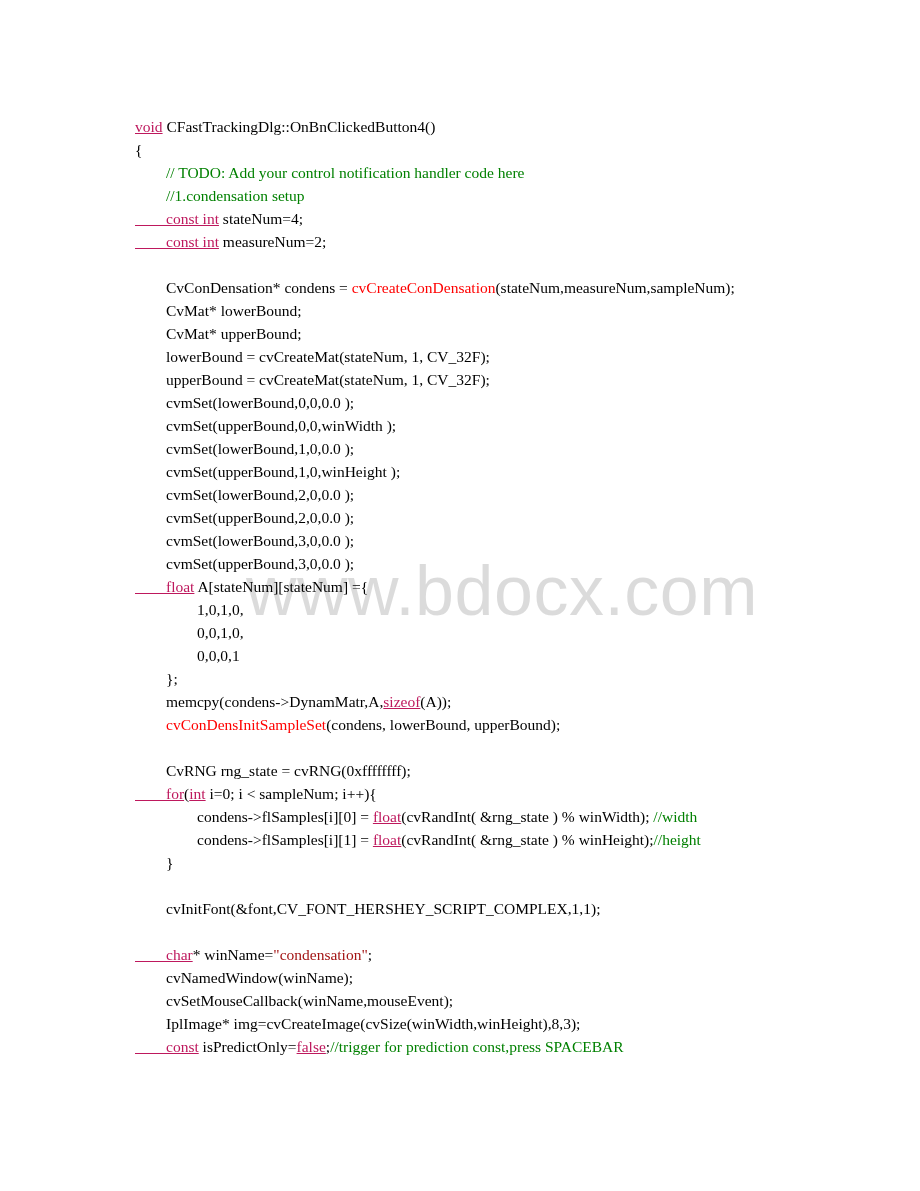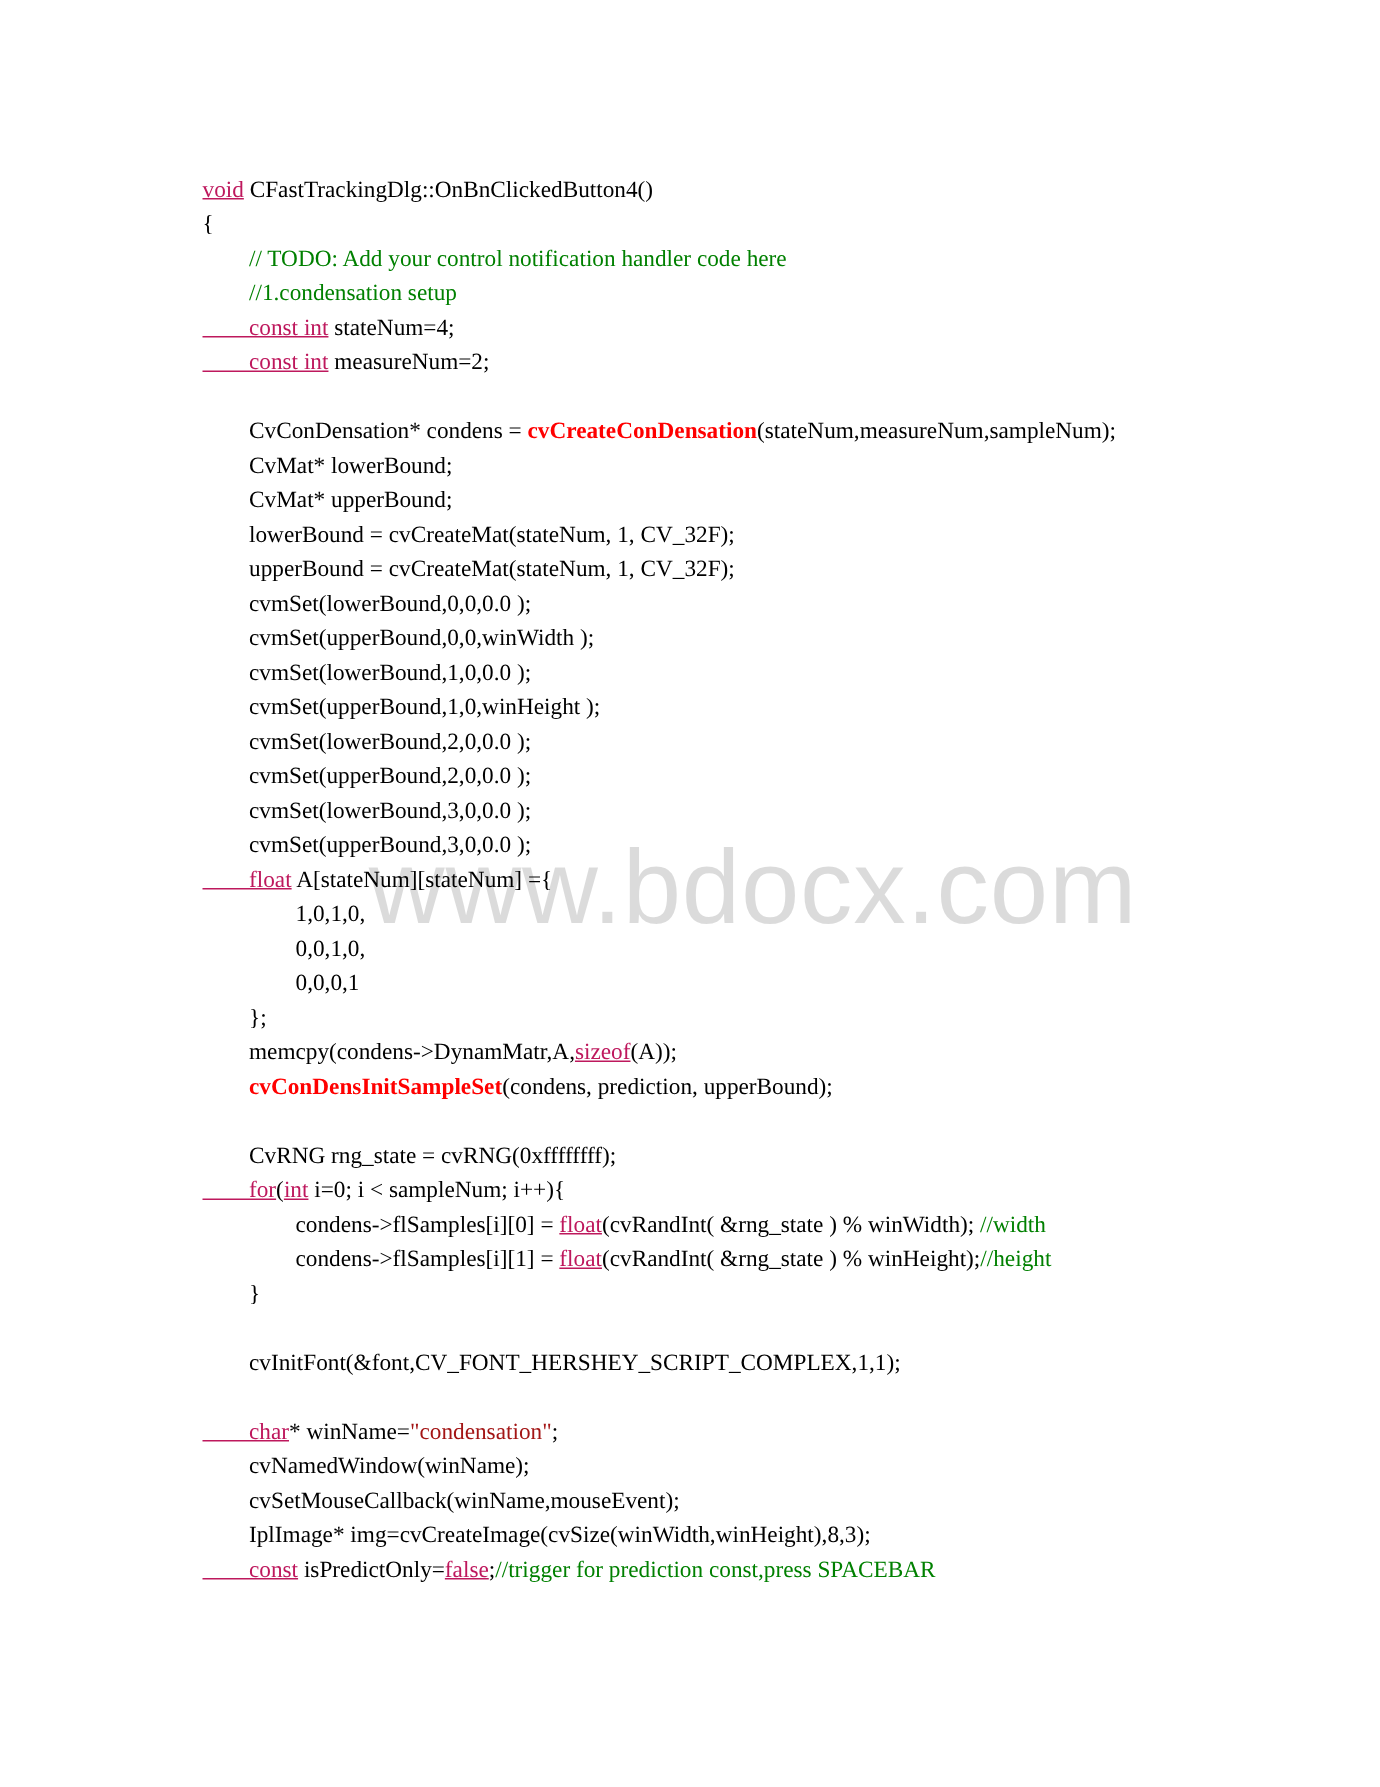--- a/index.html
+++ b/index.html
@@ -16,21 +16,21 @@
     box-sizing: border-box;
     padding: 115px 135px 0 135px;
     font-family: "Times New Roman", Times, serif;
     font-size: 15.5px;
     line-height: 23px;
     color: #000;
   }
   .code { white-space: pre; }
   .kw   { color: #be185d; text-decoration: underline; }
   .cmt  { color: #008000; }
-  .emph { color: #ff0000; font-weight: bold; }
+  .emph { color: #ff0000; font-weight: normal; }
   .str  { color: #a31515; }
   .watermark {
     position: absolute;
     top: 580px; left: 0; width: 920px;
     text-align: center;
     font-family: Liberation Sans, sans-serif;
     font-size: 70px;
     font-weight: 400;
     color: rgba(0,0,0,0.14);
     letter-spacing: 0.5px;
@@ -66,21 +66,21 @@
 <div class="code">        cvmSet(lowerBound,2,0,0.0 );</div>
 <div class="code">        cvmSet(upperBound,2,0,0.0 );</div>
 <div class="code">        cvmSet(lowerBound,3,0,0.0 );</div>
 <div class="code">        cvmSet(upperBound,3,0,0.0 );</div>
 <div class="code"><span class="kw">        float</span><span> A[stateNum][stateNum] ={</span></div>
 <div class="code">                1,0,1,0,</div>
 <div class="code">                0,0,1,0,</div>
 <div class="code">                0,0,0,1</div>
 <div class="code">        };</div>
 <div class="code"><span>        memcpy(condens-&gt;DynamMatr,A,</span><span class="kw">sizeof</span><span>(A));</span></div>
-<div class="code"><span>        </span><span class="emph">cvConDensInitSampleSet</span><span>(condens, prediction, upperBound);</span></div>
+<div class="code"><span>        </span><span class="emph">cvConDensInitSampleSet</span><span>(condens, lowerBound, upperBound);</span></div>
 <div class="code">&nbsp;</div>
 <div class="code">        CvRNG rng_state = cvRNG(0xffffffff);</div>
 <div class="code"><span class="kw">        for</span><span>(</span><span class="kw">int</span><span> i=0; i &lt; sampleNum; i++){</span></div>
 <div class="code"><span>                condens-&gt;flSamples[i][0] = </span><span class="kw">float</span><span>(cvRandInt( &amp;rng_state ) % winWidth); </span><span class="cmt">//width</span></div>
 <div class="code"><span>                condens-&gt;flSamples[i][1] = </span><span class="kw">float</span><span>(cvRandInt( &amp;rng_state ) % winHeight);</span><span class="cmt">//height</span></div>
 <div class="code">        }</div>
 <div class="code">&nbsp;</div>
 <div class="code">        cvInitFont(&amp;font,CV_FONT_HERSHEY_SCRIPT_COMPLEX,1,1);</div>
 <div class="code">&nbsp;</div>
 <div class="code"><span class="kw">        char</span><span>* winName=</span><span class="str">"condensation"</span><span>;</span></div>

